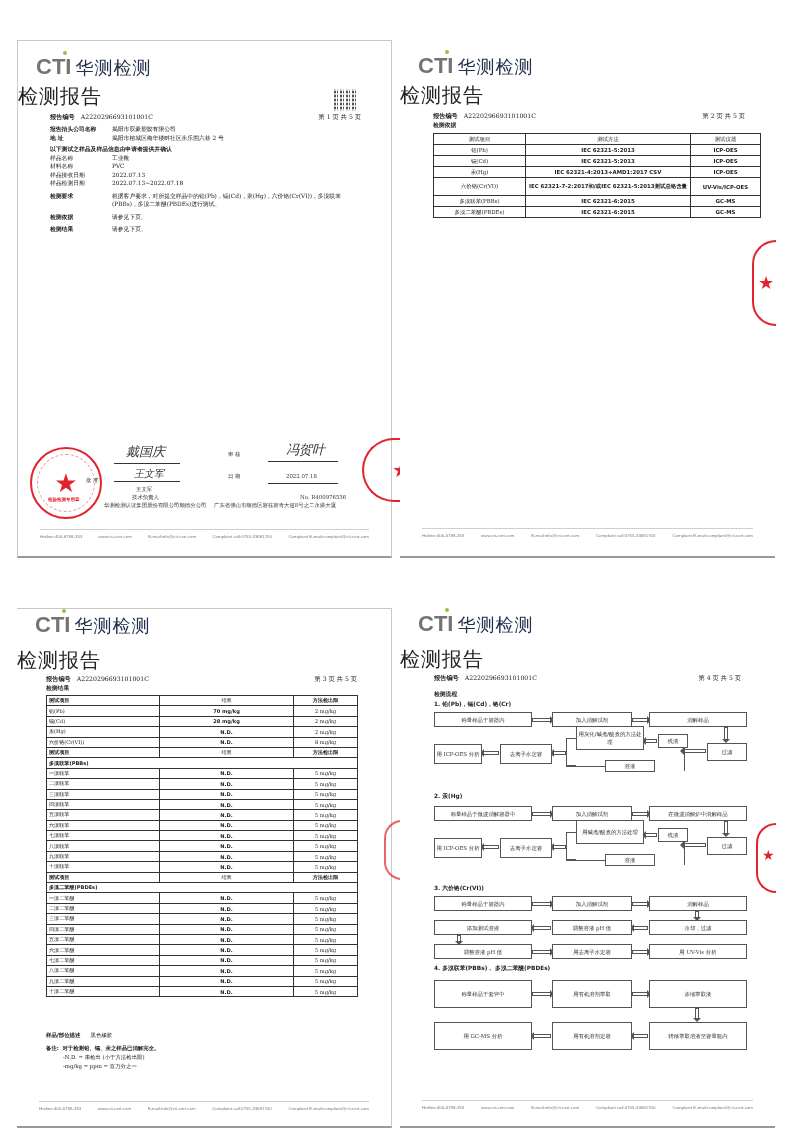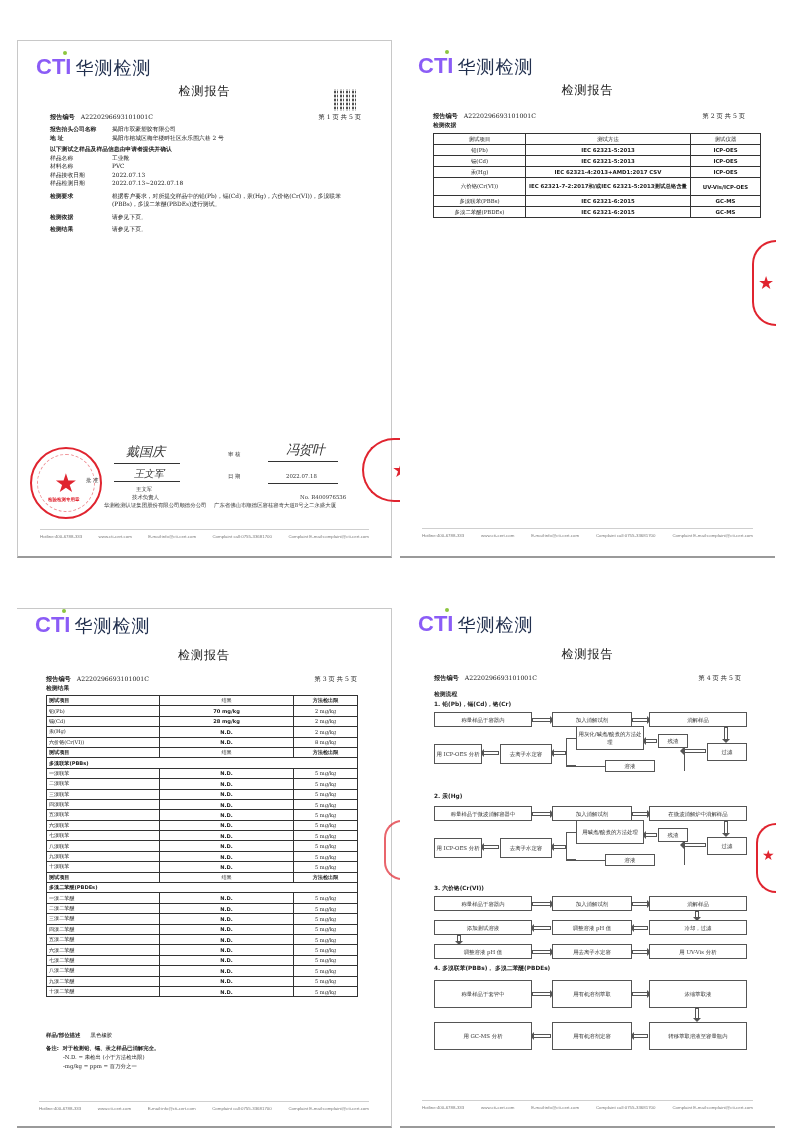--- a/index.html
+++ b/index.html
@@ -5,41 +5,41 @@
   * { box-sizing: border-box; margin: 0; padding: 0; }
   html, body { width: 790px; height: 1145px; background: #ffffff; overflow: hidden; }
   body { position: relative; font-family: "DejaVu Serif", serif; color: #222; }
   .page { position: absolute; background: #fff; }
   .p1 { left: 17px; top: 40px; width: 375px; height: 518px; border: 1px solid #c8c8c8; border-bottom: 2px solid #9a9a9a; }
   .p2 { left: 400px; top: 40px; width: 375px; height: 518px; border-bottom: 2px solid #9a9a9a; }
   .p3 { left: 17px; top: 608px; width: 375px; height: 520px; border-top: 1px solid #c8c8c8; border-right: 1px solid #c8c8c8; border-bottom: 2px solid #9a9a9a; }
   .p4 { left: 400px; top: 608px; width: 375px; height: 520px; border-bottom: 2px solid #9a9a9a; }
 
   .logo { position: absolute; left: 18px; top: 13px; display: flex; align-items: baseline; }
-  .logo .cti { font-family: "Liberation Sans", sans-serif; font-weight: bold; font-size: 22px; color: #8b5cf6; letter-spacing: 0px; position: relative; }
+  .logo .cti { font-family: "Liberation Sans", sans-serif; font-weight: bold; font-size: 22px; color: #737373; letter-spacing: 0px; position: relative; }
   .logo .cti .dot { position: absolute; left: 27px; top: -3px; width: 4px; height: 4px; border-radius: 50%; background: #8dc63f; }
   .logo .cn { font-family: "DejaVu Sans", sans-serif; font-size: 18px; color: #22304f; margin-left: 4px; letter-spacing: 1px; }
 
   .cert-logos { position: absolute; left: 158px; top: 8px; display: flex; align-items: center; gap: 4px; }
   .cma { width: 48px; height: 32px; position: relative; }
   .cma .arch { position: absolute; left: 2px; top: 0; width: 44px; height: 22px; border: 3px solid #d7262e; border-bottom: none; border-radius: 14px 14px 0 0; }
   .cma .txt { position: absolute; left: 0; width: 48px; top: 3px; text-align: center; font-family: "Liberation Sans", sans-serif; font-weight: bold; font-size: 16px; color: #d7262e; }
   .cma .num { position: absolute; left: 0; top: 24px; width: 48px; text-align: center; font-family: "Liberation Sans", sans-serif; font-size: 5px; color: #d7262e; }
   .ilac { width: 34px; height: 34px; border-radius: 50%; background: radial-gradient(circle, #eaf4fb 20%, #b9dcf0 22%, #eaf4fb 30%, #b9dcf0 32%, #eaf4fb 42%, #b9dcf0 44%, #eaf4fb 56%, #b9dcf0 58%, #eaf4fb 70%); display: flex; align-items: center; justify-content: center; font-family: "Liberation Sans", sans-serif; font-size: 6px; font-weight: bold; color: #1a5f9e; }
   .cnas { width: 46px; height: 30px; position: relative; }
   .cnas .arc { position: absolute; left: 4px; top: 2px; width: 40px; height: 26px; border-radius: 50%; border: 4px solid #2b4a7c; border-bottom-color: transparent; border-right-color: transparent; transform: rotate(20deg); }
   .cnas .txt { position: absolute; left: 0; top: 9px; width: 46px; text-align: center; font-family: "Liberation Sans", sans-serif; font-style: italic; font-weight: bold; font-size: 12px; color: #2b4a7c; }
   .cnas-side { font-family: "DejaVu Sans", sans-serif; font-size: 3.8px; line-height: 5px; color: #333; width: 28px; }
 
   .qr { position: absolute; left: 316px; top: 48px; width: 22px; height: 22px; background:
       repeating-linear-gradient(90deg, #333 0 2px, #fff 2px 3px, #333 3px 4px, #fff 4px 6px),
       #333; opacity: 0.85; }
   .qr::after { content: ""; position: absolute; inset: 0; background: repeating-linear-gradient(0deg, rgba(255,255,255,0.7) 0 2px, transparent 2px 4px); }
 
-  .title { position: absolute; left: 0; width: 100%; text-align: center; font-family: "DejaVu Sans", sans-serif; font-size: 12px; color: #222; letter-spacing: 1px; }
+  .title { position: absolute; left: 0; width: 100%; font-family: "DejaVu Sans", sans-serif; font-size: 20px; color: #222; letter-spacing: 1px; }
 
   .hdrline { position: absolute; left: 32px; right: 30px; font-size: 6.2px; display: flex; justify-content: space-between; }
   .hdrline b { font-family: "DejaVu Sans", sans-serif; font-weight: bold; margin-right: 6px; }
 
   .kv { position: absolute; left: 32px; right: 28px; font-size: 5.8px; line-height: 8.5px; }
   .kv .row { display: flex; }
   .kv .k { width: 62px; flex-shrink: 0; }
   .kv .k.b { font-family: "DejaVu Sans", sans-serif; font-weight: bold; }
   .kv .v { flex: 1; }
   .kv .sec { font-family: "DejaVu Sans", sans-serif; font-weight: bold; margin-top: 3px; }

